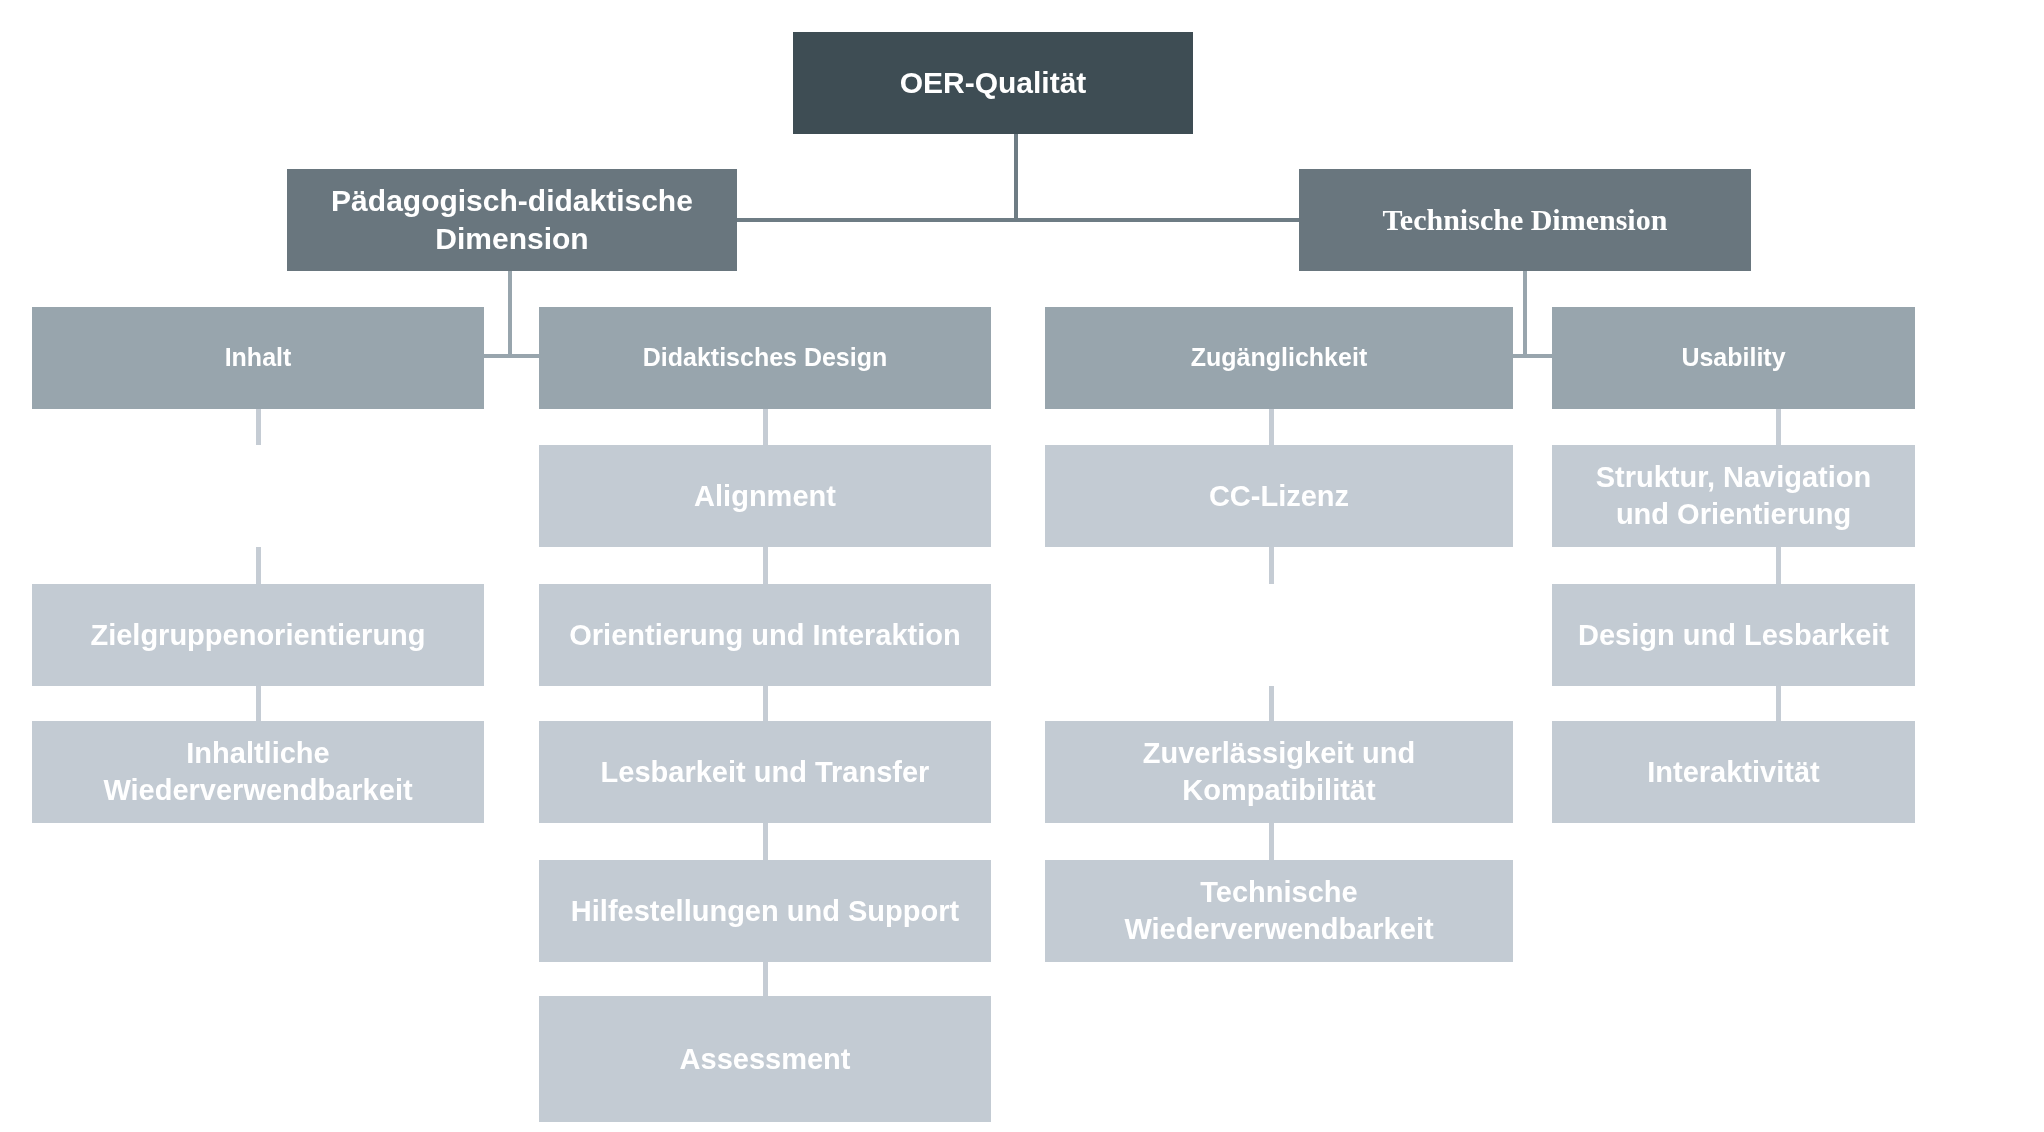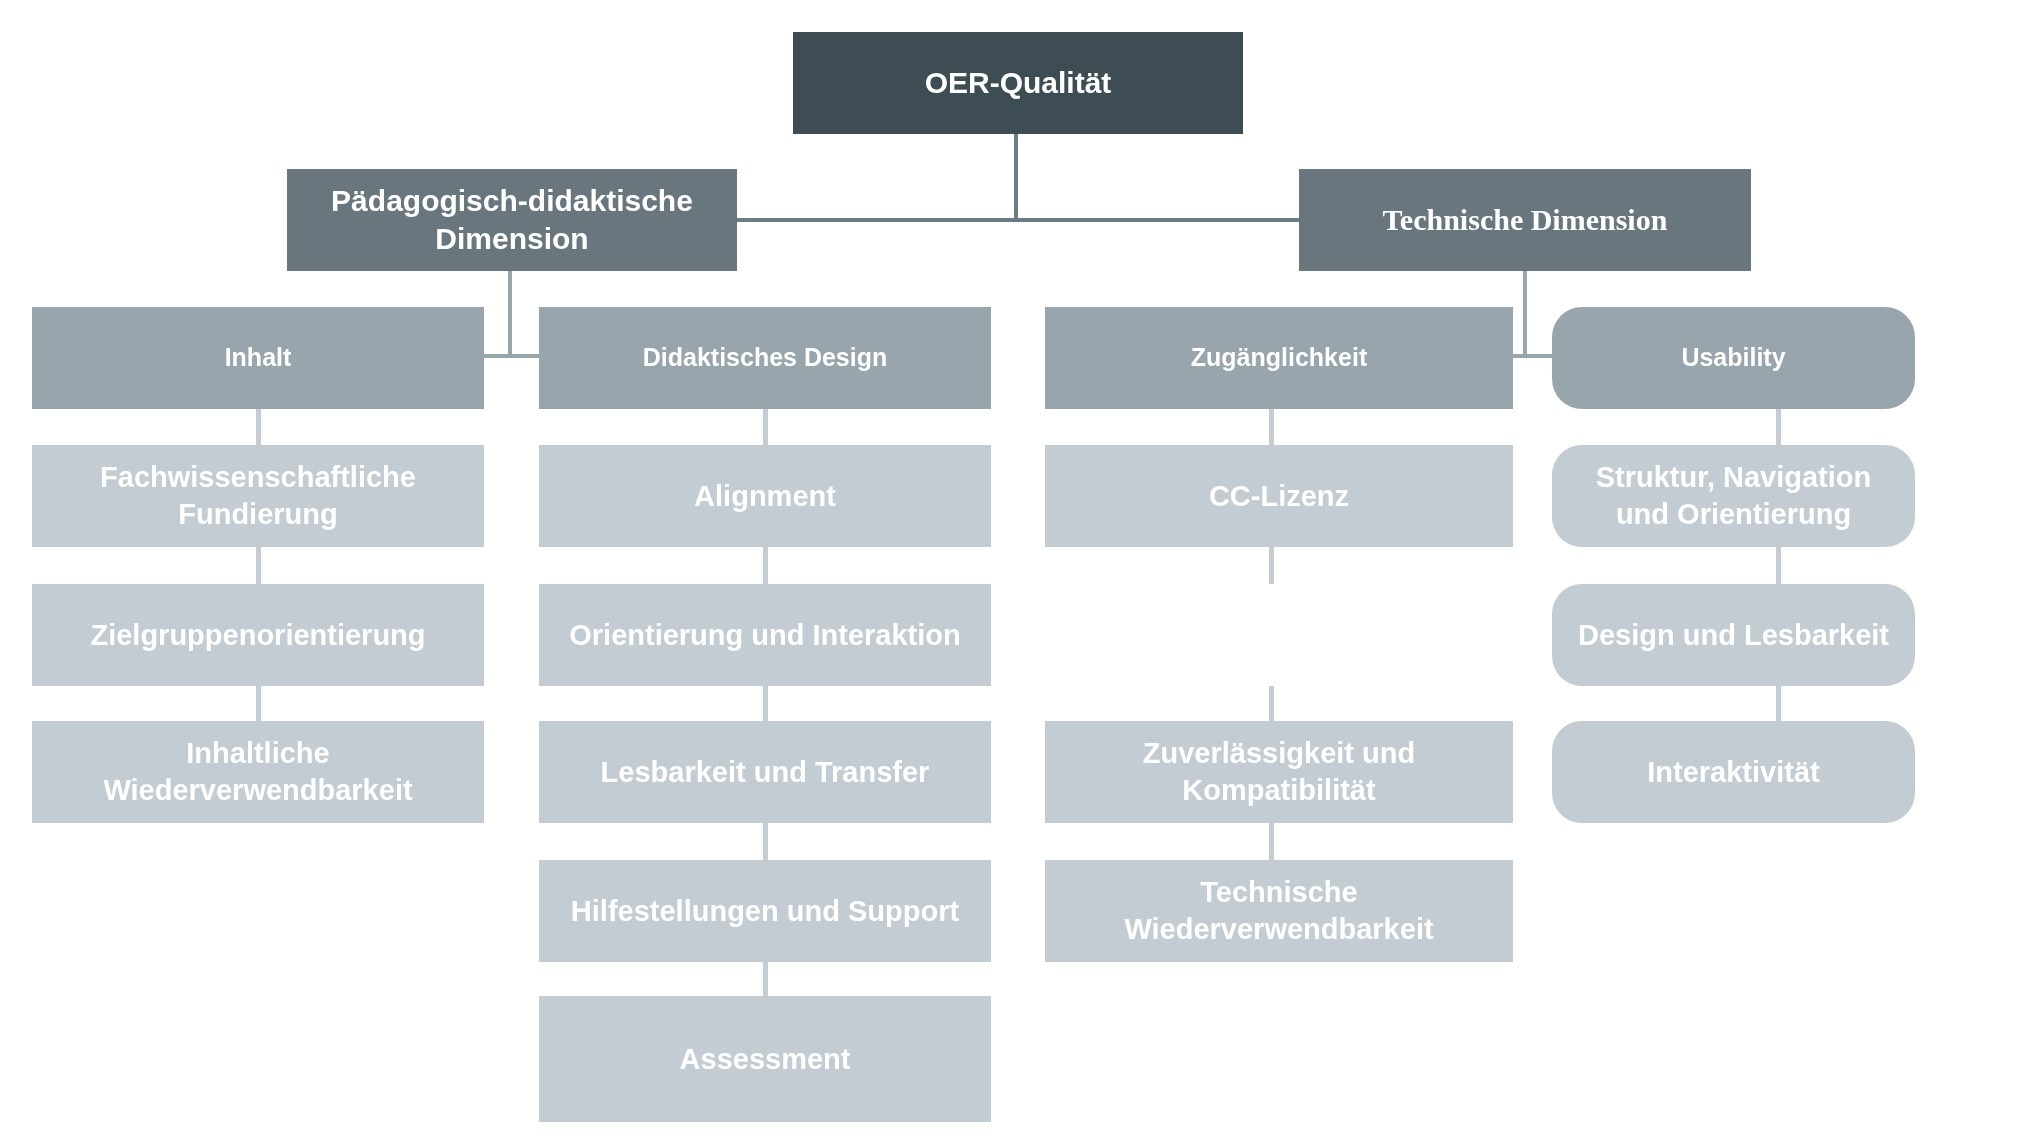--- a/index.html
+++ b/index.html
@@ -20,25 +20,25 @@
   .lvl1{background:var(--c-l1);font-size:30px;}
   .lvl2{background:var(--c-l2);font-size:30px;}
   .lvl3{background:var(--c-l3);font-size:25px;}
   .lvl4{background:var(--c-l4);font-size:29px;}
   .line{position:absolute;}
   .line.dark{background:var(--c-line-dark);}
   .line.mid{background:var(--c-line-mid);}
   .line.light{background:var(--c-line-light);}
 
   
-  .root-box{left:793px;top:32px;width:450px;height:102px;}
+  .root-box{left:793px;top:32px;width:400px;height:102px;}
   .dim-paed{left:287px;top:169px;width:450px;height:102px;}
   .dim-tech{left:1299px;top:169px;width:452px;height:102px;font-family:Liberation Serif, serif;}
   .col1{left:32px;width:452px;}  .col2{left:539px;width:452px;}
-  .col3{left:1045px;width:468px;}.col4{left:1552px;width:363px;border-radius:30px;}
+  .col3{left:1045px;width:468px;}.col4{left:1552px;width:363px;}
   .row0{top:307px;height:102px;} .rowA{top:445px;height:102px;}
   .rowB{top:584px;height:102px;} .rowC{top:721px;height:102px;}
   .rowD{top:860px;height:102px;} .rowE{top:996px;height:126px;}
 </style>
 </head>
 <body>
 
 <div id="stage">
 
   <div class="node lvl1 root-box">OER-Qualität</div>
@@ -48,21 +48,20 @@
 
   <div class="node lvl2 dim-paed">Pädagogisch-didaktische Dimension</div>
   <div class="node lvl2 dim-tech">Technische Dimension</div>
 
   <div class="line mid" style="left:508px;top:271px;width:4px;height:87px;"></div>
   <div class="line mid" style="left:484px;top:354px;width:55px;height:4px;"></div>
   <div class="line mid" style="left:1523px;top:271px;width:4px;height:87px;"></div>
   <div class="line mid" style="left:1497px;top:354px;width:55px;height:4px;"></div>
 
   <div class="node lvl3 col1 row0">Inhalt</div>
-  <div class="node lvl4 col1 rowA">Fachwissenschaftliche Fundierung</div>
   <div class="node lvl4 col1 rowB">Zielgruppenorientierung</div>
   <div class="node lvl4 col1 rowC">Inhaltliche Wiederverwendbarkeit</div>
   <div class="line light" style="left:256px;top:409px;width:5px;height:36px;"></div>
   <div class="line light" style="left:256px;top:547px;width:5px;height:37px;"></div>
   <div class="line light" style="left:256px;top:686px;width:5px;height:35px;"></div>
 
   <div class="node lvl3 col2 row0">Didaktisches Design</div>
   <div class="node lvl4 col2 rowA">Alignment</div>
   <div class="node lvl4 col2 rowB">Orientierung und Interaktion</div>
   <div class="node lvl4 col2 rowC">Lesbarkeit und Transfer</div>

